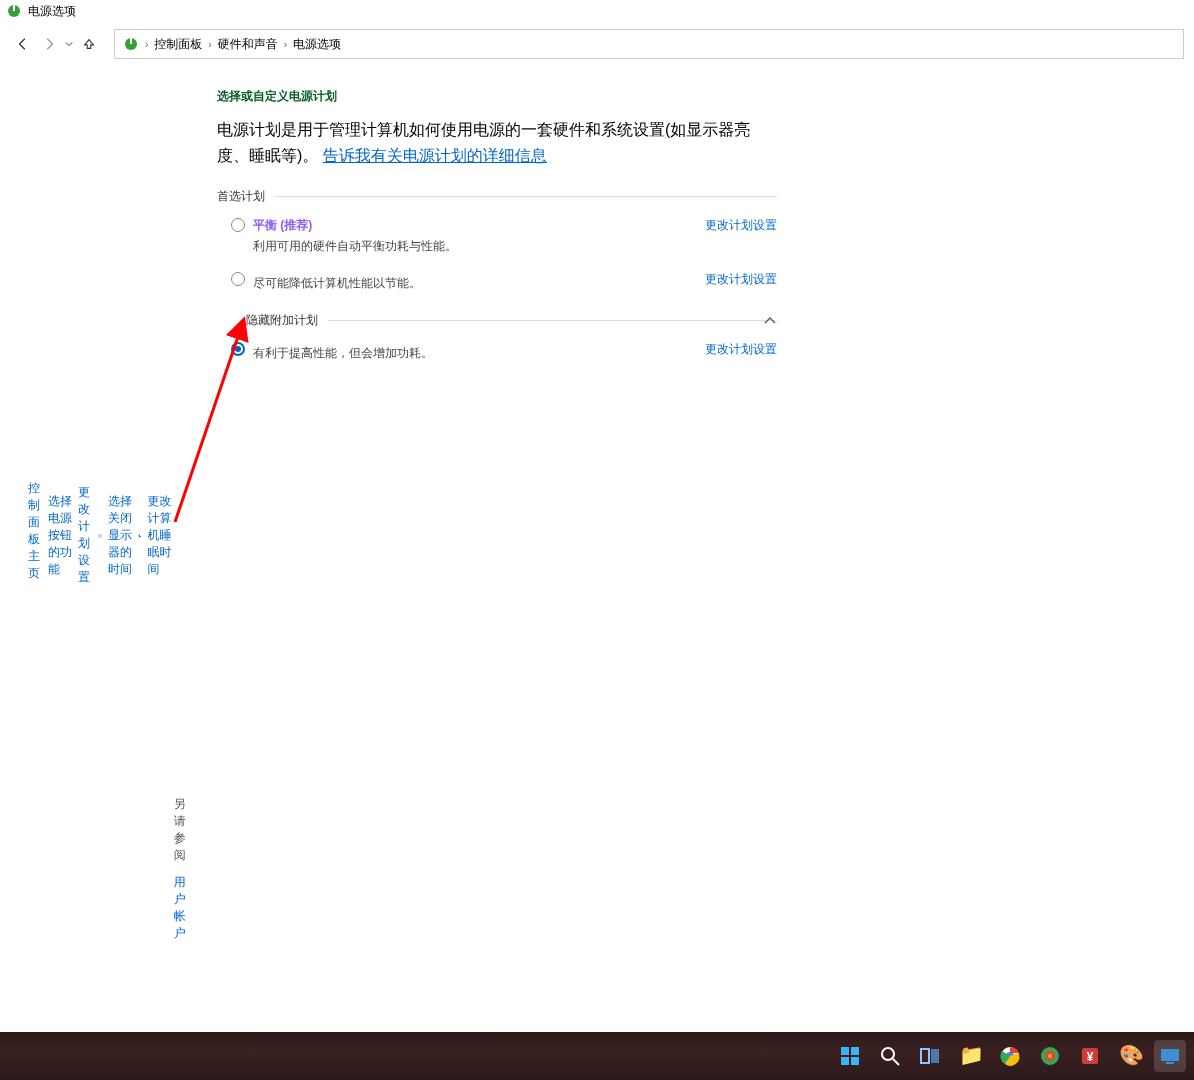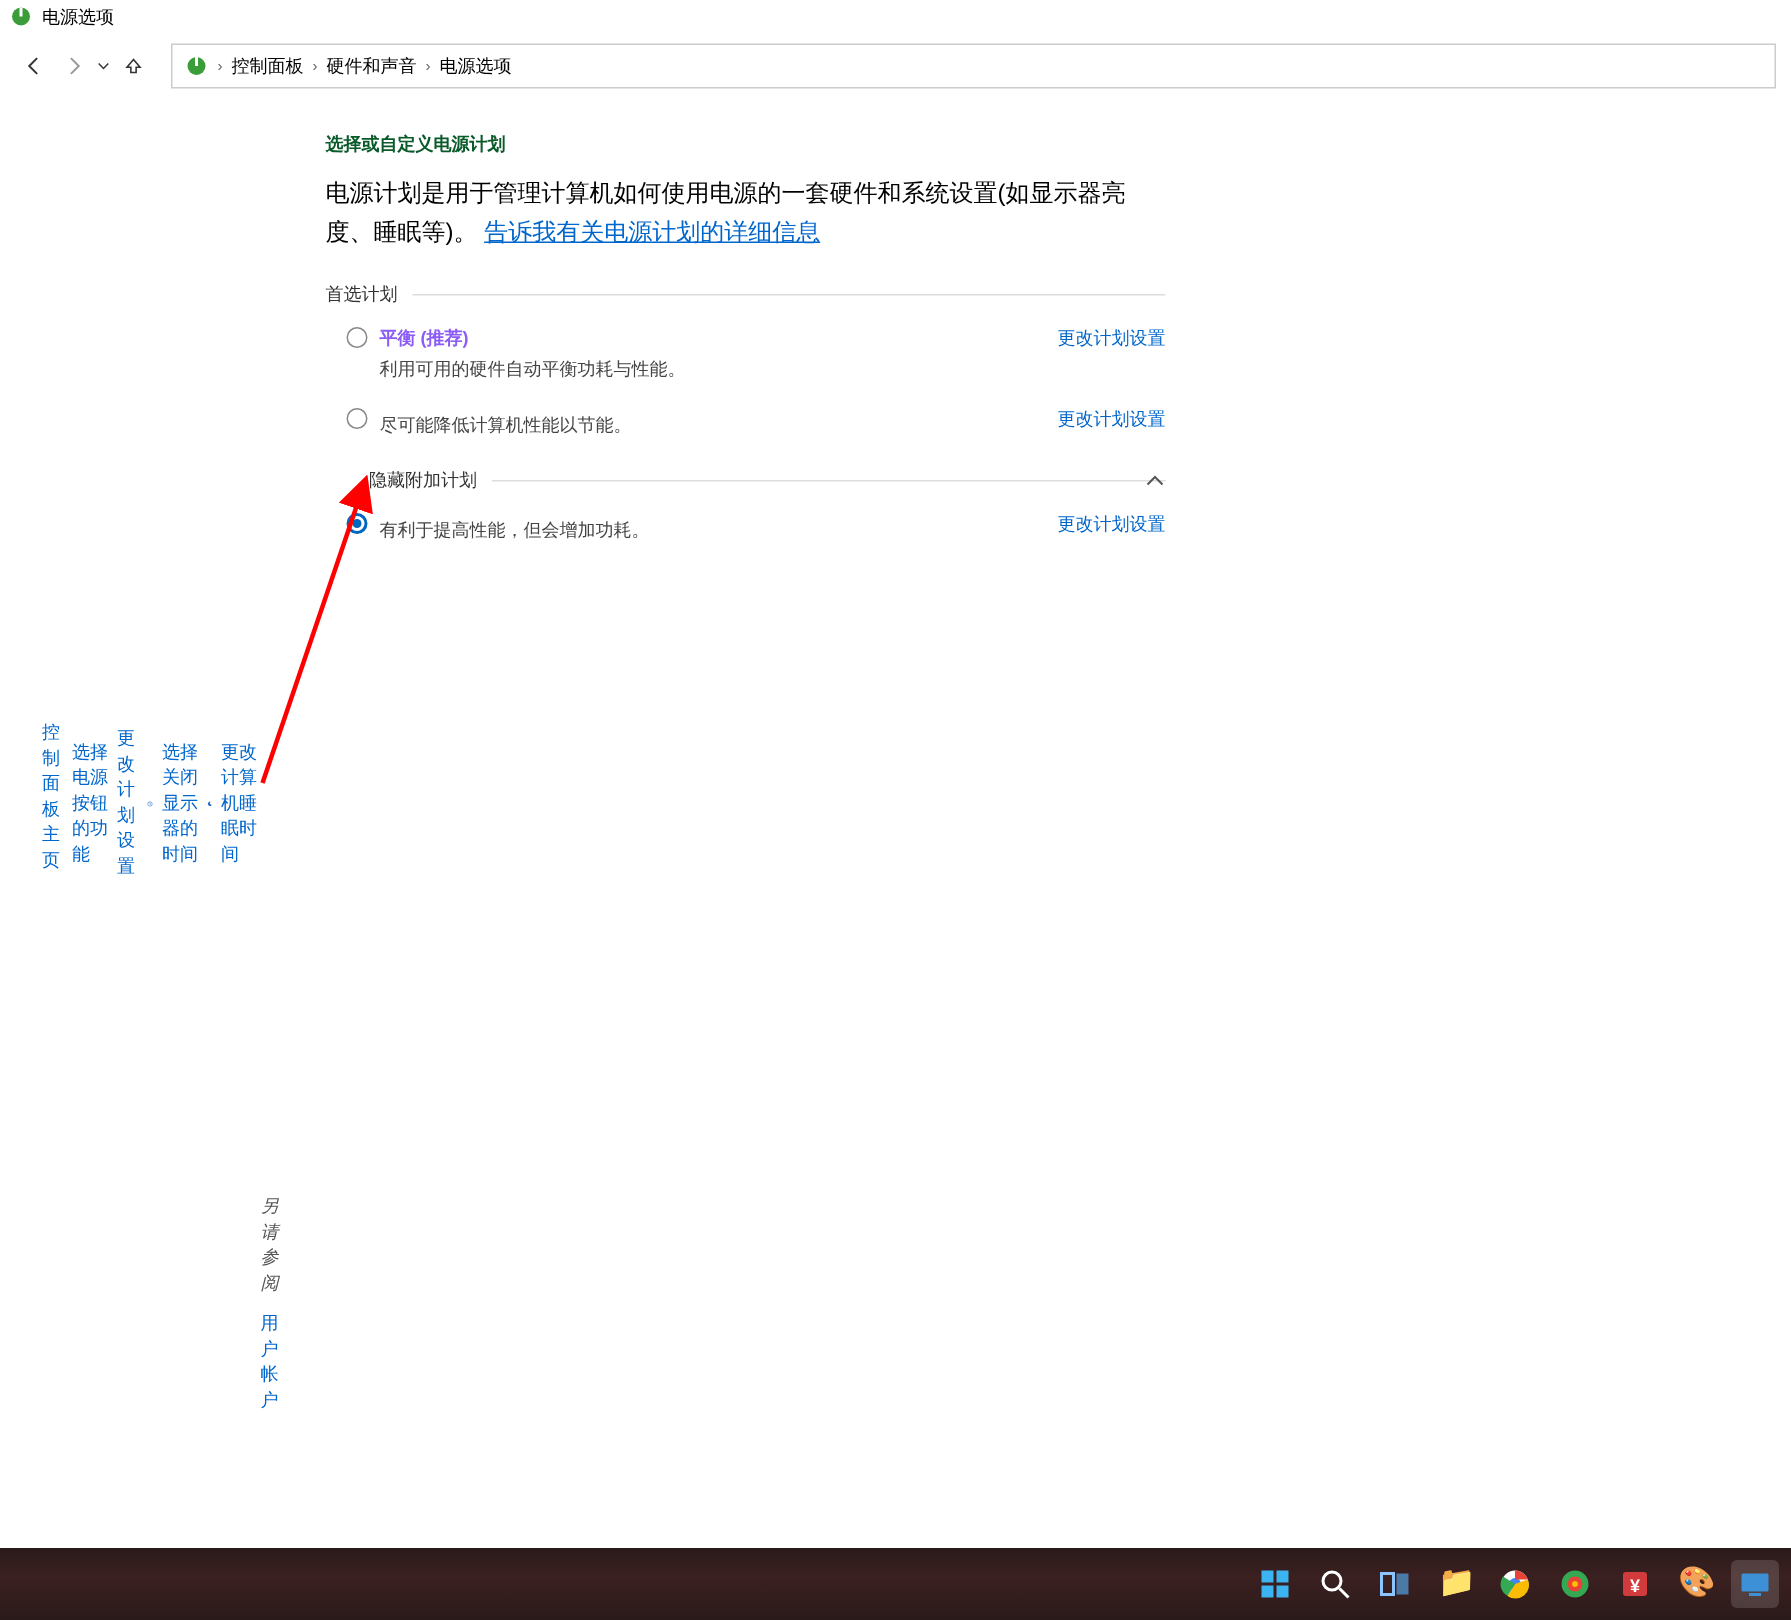--- a/index.html
+++ b/index.html
@@ -18,21 +18,21 @@
   .bc-icon { width: 16px; height: 16px; }
   .bc-sep { color: #666; font-size: 10px; }
   .bc-item { color: #000; cursor: pointer; }
 
   .content { flex: 1; display: flex; position: relative; }
 
   .sidebar { width: 205px; padding: 22px 18px 10px 28px; display: flex; flex-direction: row; }
   .sidebar-link { color: #0066cc; font-size: 12px; margin-bottom: 10px; cursor: pointer; display: flex; align-items: center; gap: 6px; }
   .sidebar-link.icon-link .link-icon { width: 16px; height: 16px; }
   .sidebar-bottom { margin-top: auto; margin-bottom: 40px; }
-  .sidebar-bottom-header { color: #555; font-size: 12px; margin-bottom: 10px; font-style: italic; }
+  .sidebar-bottom-header { color: #555; font-size: 12px; margin-bottom: 10px; }
 
   .main { flex: 1; padding: 22px 18px 18px 12px; position: relative; }
   .page-title { color: #0a5a2a; font-size: 12px; margin-bottom: 12px; }
   .page-desc { color: #000; font-size: 16px; line-height: 1.6; max-width: 560px; }
   .page-desc a { color: #0066cc; text-decoration: underline; cursor: pointer; }
 
   .section { margin-top: 20px; max-width: 560px; }
   .section-header { display: flex; align-items: center; color: #333; font-size: 12px; margin-bottom: 12px; }
   .section-header .hline { flex: 1; border-top: 1px solid #ddd; margin-left: 10px; }
   .section-header.expand { cursor: pointer; position: relative; padding-left: 29px; }

